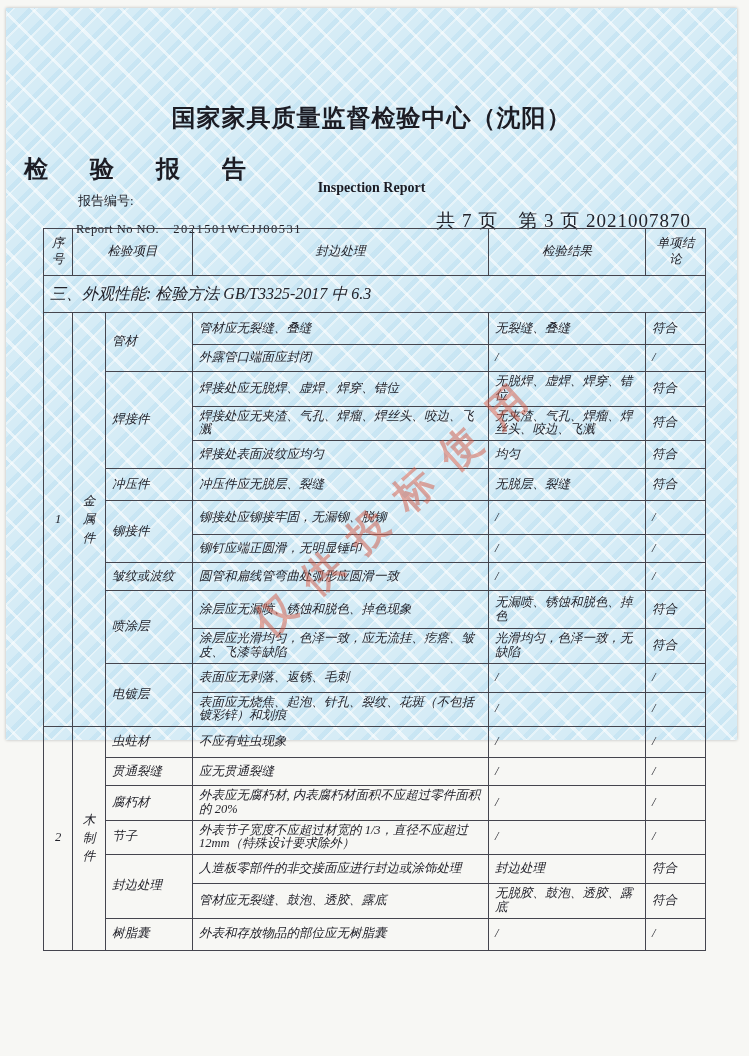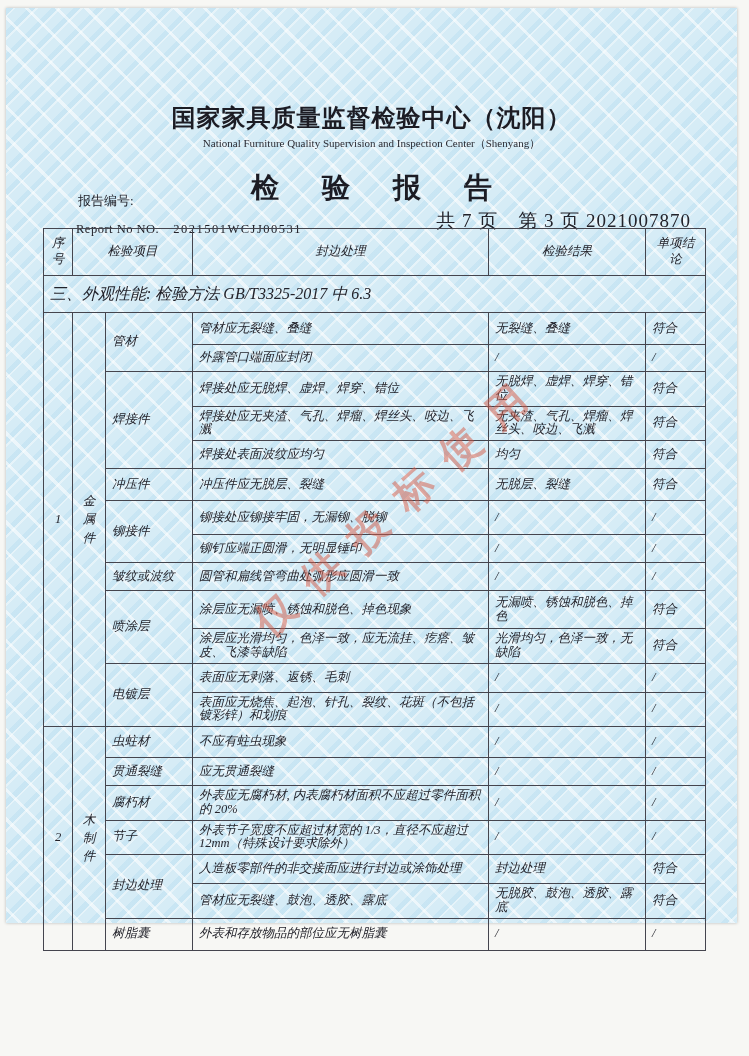--- a/index.html
+++ b/index.html
@@ -2,33 +2,33 @@
 <html><head>
 <meta charset="utf-8">
 <style>
   html,body{margin:0;padding:0;}
   body{
     width:749px;height:1056px;position:relative;background:#f7f7f4;
     font-family:"Liberation Serif","DejaVu Serif",serif;
     color:#23232b;overflow:hidden;
   }
   .page{
-    position:absolute;left:6px;top:8px;width:731px;height:915px;
+    position:absolute;left:6px;top:8px;width:731px;height:732px;
     background-color:#d6ecf6;
     background-image:
       repeating-linear-gradient(45deg, rgba(255,255,255,0) 0 9px, rgba(255,255,255,.55) 9px 12px, rgba(255,255,255,0) 12px 21px),
       repeating-linear-gradient(135deg, rgba(170,215,238,.30) 0 5px, rgba(255,255,255,.38) 5px 7px, rgba(170,215,238,0) 7px 16px);
     box-shadow:0 0 3px rgba(0,0,0,.25);
   }
   .center-name{position:absolute;top:94px;left:0;width:100%;text-align:center;
     font-size:24px;font-weight:bold;letter-spacing:1px;color:#1c1c24;}
   .center-en{position:absolute;top:128px;left:0;width:100%;text-align:center;
     font-size:11px;color:#2a2a32;}
-  .report-title{position:absolute;top:145px;left:0;width:100%;text-align:center;
-    font-size:28px;font-weight:bold;letter-spacing:18px;text-indent:18px;color:#1c1c24;margin-top:16px;}
+  .report-title{position:absolute;top:145px;left:0;width:100%;
+    font-size:24px;font-weight:bold;letter-spacing:18px;text-indent:18px;color:#1c1c24;}
   .report-en{position:absolute;top:172px;left:0;width:100%;text-align:center;
     font-size:14px;font-weight:bold;color:#1c1c24;}
   .report-no-label{position:absolute;left:72px;top:184px;font-size:13px;}
   .report-no-line{position:absolute;left:70px;top:214px;font-size:12.5px;letter-spacing:.5px;}
   .report-no-line .num{margin-left:14px;letter-spacing:1.5px;}
   .page-info{position:absolute;right:46px;top:200px;font-size:19px;letter-spacing:1px;}
 
   table.rpt{position:absolute;left:37px;top:220px;width:662px;border-collapse:collapse;
     table-layout:fixed;font-size:12.5px;color:#23232b;font-style:italic;}
   table.rpt td, table.rpt th{border:1px solid #45454e;padding:3px 6px;line-height:1.1;
@@ -48,22 +48,22 @@
   .watermark{position:absolute;left:158px;top:468px;width:470px;text-align:center;
     font-size:40px;font-weight:bold;letter-spacing:22px;color:rgba(212,88,68,.5);
     transform:rotate(-42deg);pointer-events:none;white-space:nowrap;}
 </style>
 </head>
 <body>
 
 <div class="page">
 
   <div class="center-name">国家家具质量监督检验中心（沈阳）</div>
-  <div class="center-en">National Furniture Quality Supervision and Inspection Center（Shenyang）</div>
   <div class="report-title">检 验 报 告</div>
+  <div class="report-en">Inspection Report</div>
 
   <div class="report-no-label">报告编号:</div>
   <div class="report-no-line">
     <span>Report No NO.</span><span class="num">2021501WCJJ00531</span>
   </div>
   <div class="page-info">共 7 页　第 3 页 2021007870</div>
 
   <table class="rpt">
     <colgroup>
       <col style="width:29px">

